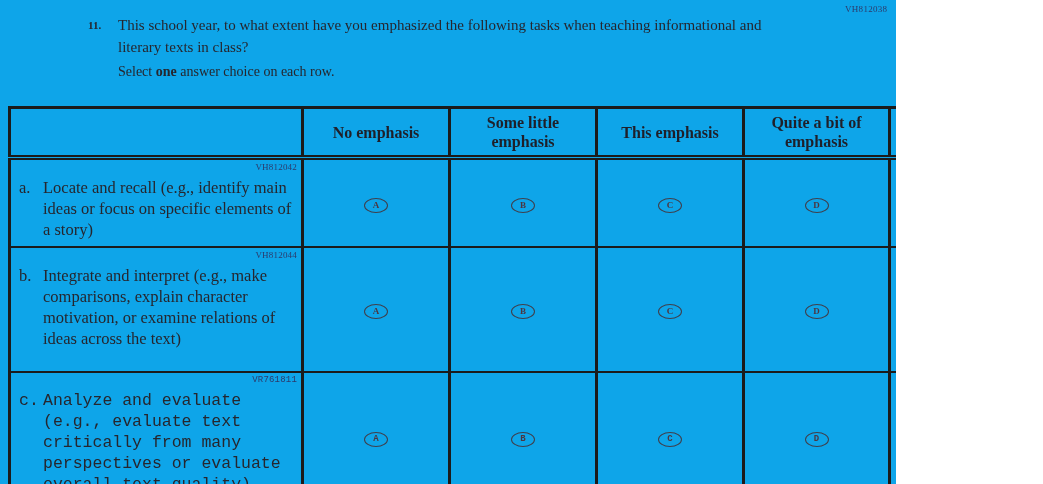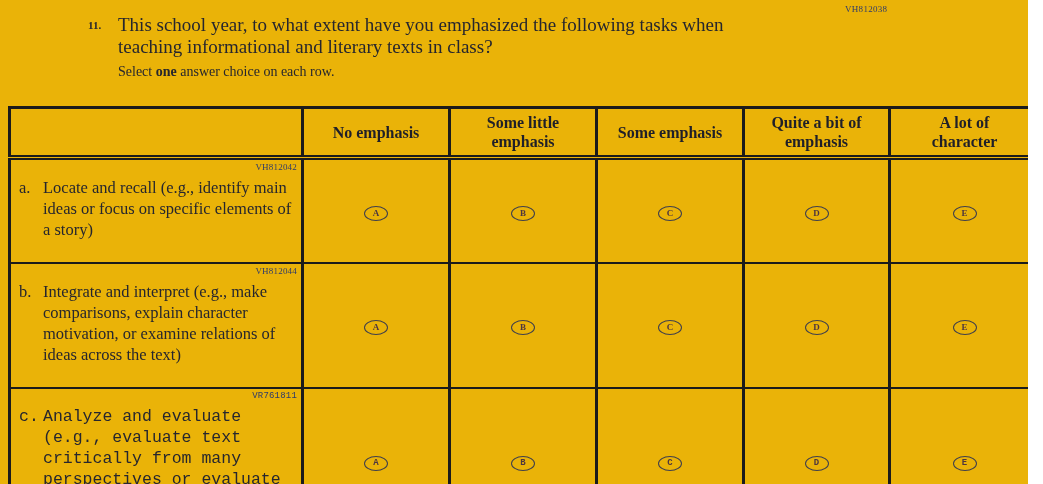--- a/index.html
+++ b/index.html
@@ -1,37 +1,37 @@
 <!DOCTYPE html>
 <html><head>
 <meta charset="utf-8">
 <style>
   html, body { margin:0; padding:0; background:#ffffff; }
   .page {
     position:relative;
-    width:1028px; height:484px;
-    background:#eab308;
+    width:896px; height:484px;
+    background:#0ea5e9;
     font-family:"Liberation Serif", serif;
     color:#26262e;
     overflow:hidden;
   }
 
   .top-code {
     position:absolute; left:845px; top:4px;
     font-size:9px; letter-spacing:0.3px;
     color:#2d3a6b;
   }
 
   .q-num {
     position:absolute; left:88px; top:14px;
     font-size:11px; font-weight:bold; line-height:22px;
   }
   .q-text {
     position:absolute; left:118px; top:14px;
-    width:655px; font-size:19px; line-height:22px;
+    width:655px; font-size:15px; line-height:22px;
   }
   .q-instr {
     position:absolute; left:118px; top:61px;
     font-size:14px; line-height:22px;
   }
   .q-instr .bold { font-weight:bold; }
 
   table.matrix {
     position:absolute; left:8px; top:106px;
     width:1030px;
@@ -56,21 +56,21 @@
     text-align:center; vertical-align:middle;
   }
   table.matrix th.opt-head { border-left-width:3px; }
 
   tr.row-a { height:89px; }
   tr.row-b { height:125px; }
   tr.row-c { height:96px;font-family:Liberation Mono, monospace; }
 
   td.label-cell {
     vertical-align:top;
-    padding:2px 4px 22px 8px;
+    padding:2px 4px 6px 8px;
   }
   .row-code {
     text-align:right;
     font-size:9px; line-height:11px;
     color:#2d3a6b;
     letter-spacing:0.2px;
     margin-bottom:4px;
   }
   .item { display:flex; font-size:16.5px; line-height:21px; }
   .item .prefix { flex:0 0 24px; }
@@ -107,21 +107,21 @@
       <col style="width:147px">
       <col style="width:146px">
       <col style="width:150px">
     </colgroup>
     <thead>
       <tr>
         <th></th>
         <th class="opt-head">No emphasis</th>
         <th class="opt-head">Some little
 emphasis</th>
-        <th class="opt-head">Some emphasis</th>
+        <th class="opt-head">This emphasis</th>
         <th class="opt-head">Quite a bit of
 emphasis</th>
         <th class="opt-head">A lot of
 character</th>
       </tr>
     </thead>
     <tbody>
       <tr class="row-a">
         <td class="label-cell">
           <div class="row-code">VH812042</div>

